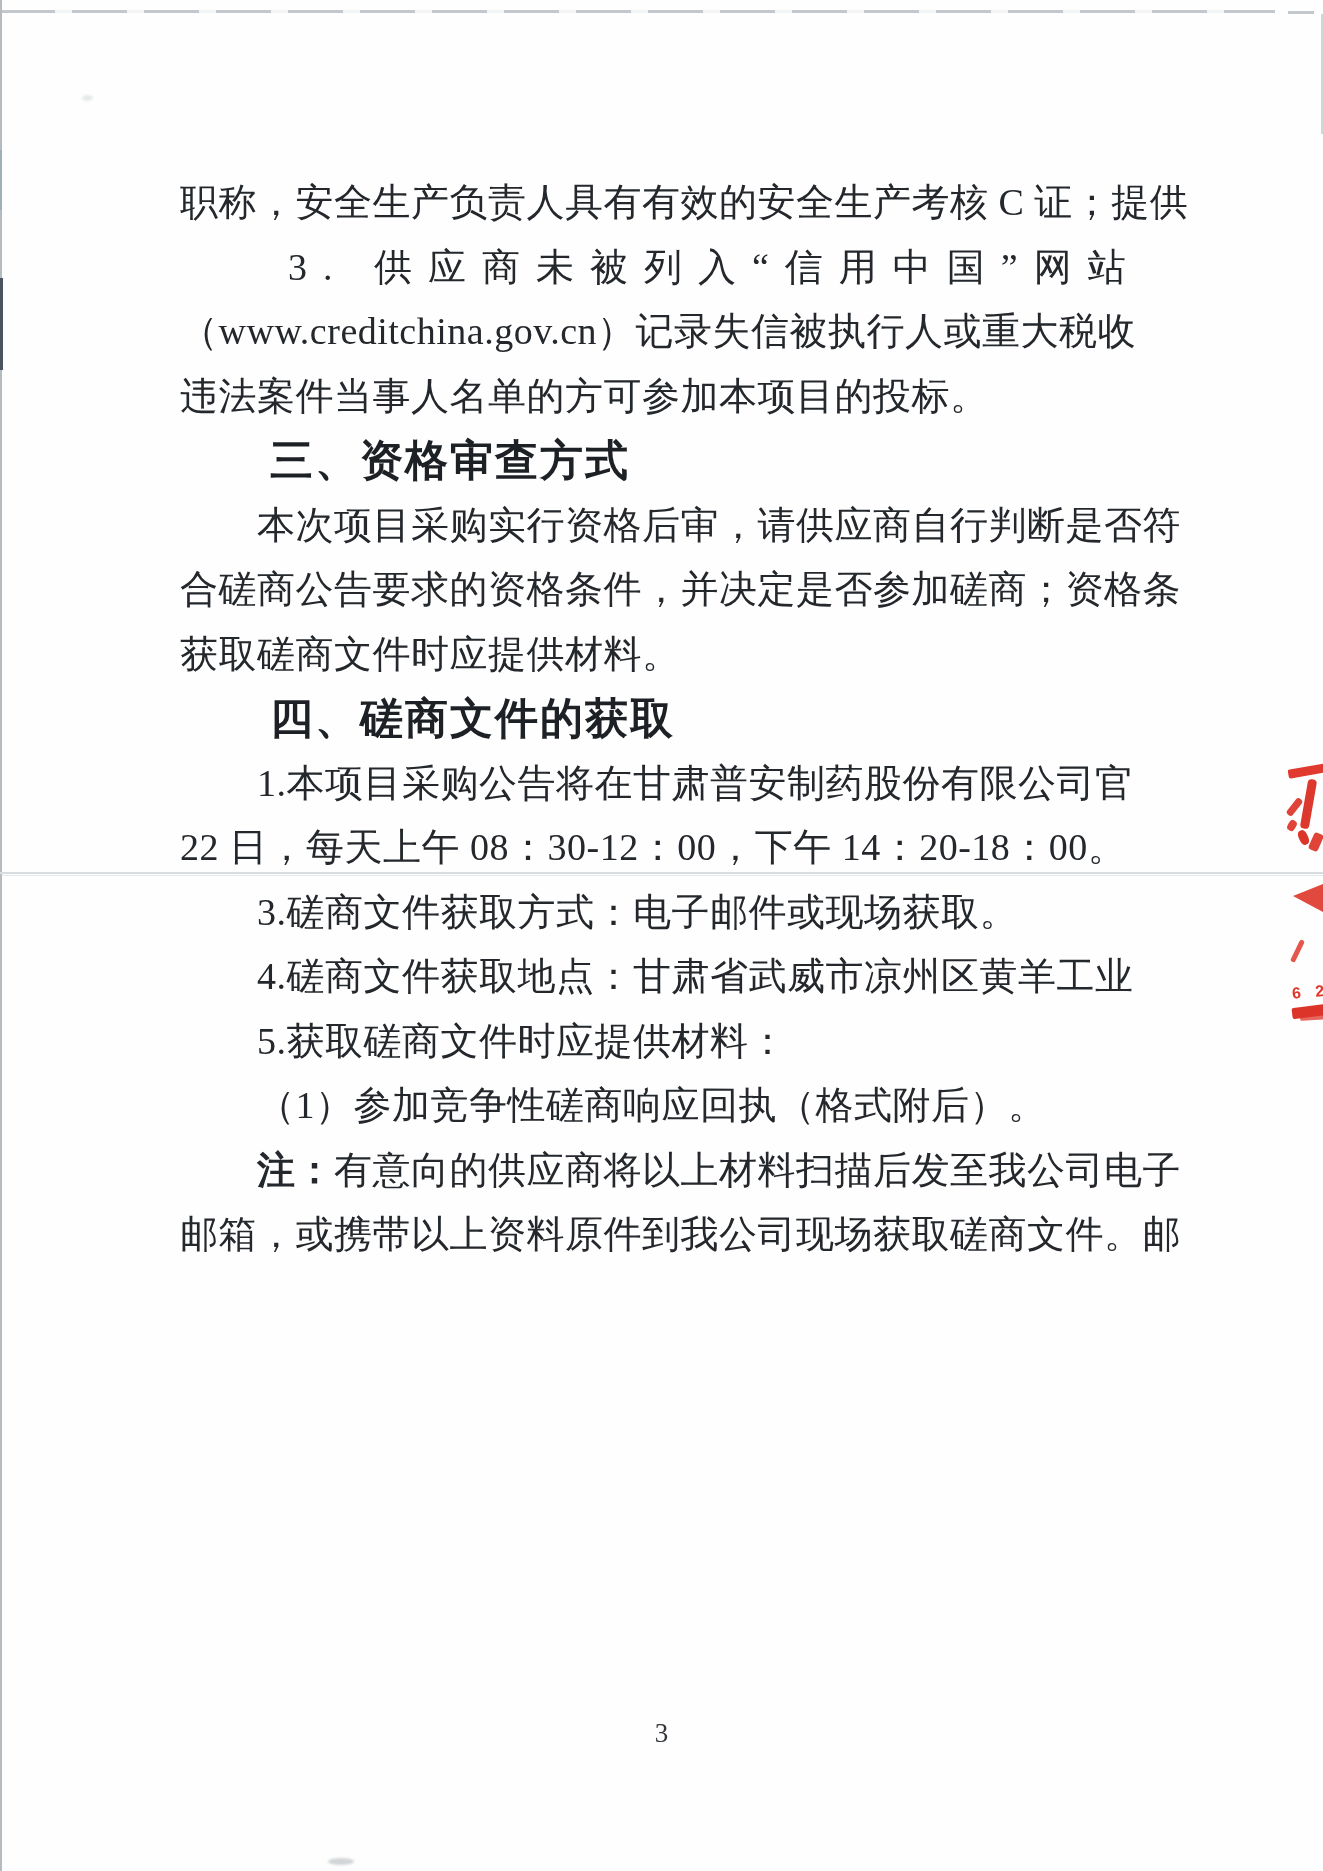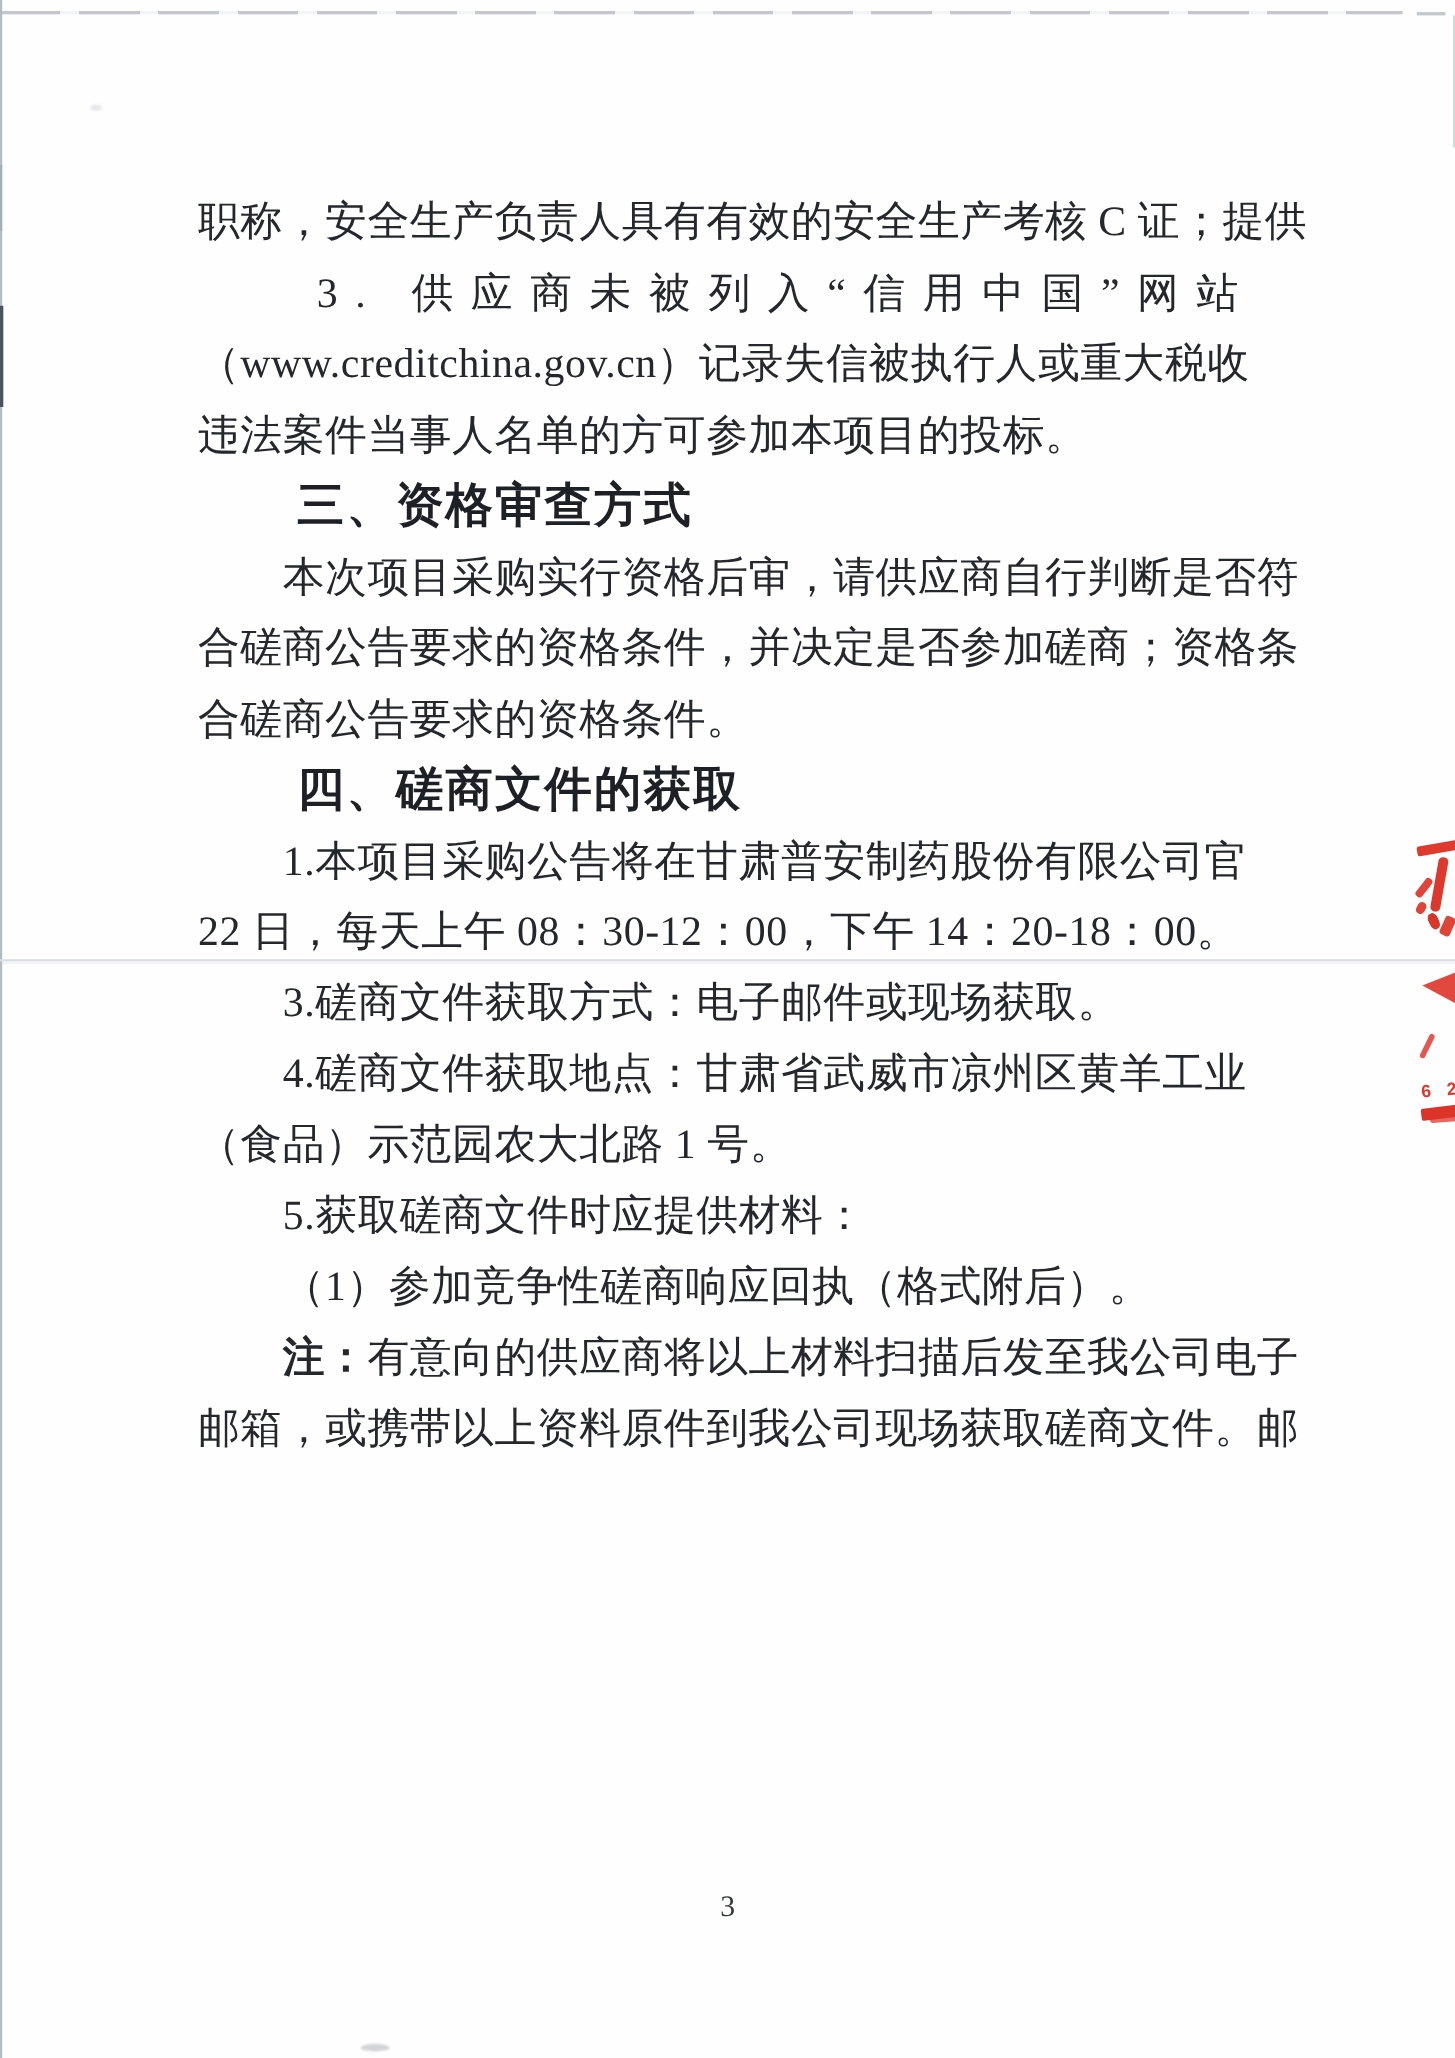--- a/index.html
+++ b/index.html
@@ -149,27 +149,26 @@
   <div class="smudge-bottom"></div>
 
   <div class="text-block" id="text-block">
       <div class="line">职称，安全生产负责人具有有效的安全生产考核 C 证；提供</div>
       <div class="line spread">　　3. 供应商未被列入“信用中国”网站</div>
       <div class="line">（www.creditchina.gov.cn）记录失信被执行人或重大税收</div>
       <div class="line">违法案件当事人名单的方可参加本项目的投标。</div>
       <div class="line heading">　　三、资格审查方式</div>
       <div class="line">　　本次项目采购实行资格后审，请供应商自行判断是否符</div>
       <div class="line">合磋商公告要求的资格条件，并决定是否参加磋商；资格条</div>
-      <div class="line">合磋商公告要求的资格条件。</div>
+      <div class="line">获取磋商文件时应提供材料。</div>
       <div class="line heading">　　四、磋商文件的获取</div>
       <div class="line">　　1.本项目采购公告将在甘肃普安制药股份有限公司官</div>
       <div class="line">22 日，每天上午 08：30-12：00，下午 14：20-18：00。</div>
       <div class="line">　　3.磋商文件获取方式：电子邮件或现场获取。</div>
       <div class="line">　　4.磋商文件获取地点：甘肃省武威市凉州区黄羊工业</div>
-      <div class="line">（食品）示范园农大北路 1 号。</div>
       <div class="line">　　5.获取磋商文件时应提供材料：</div>
       <div class="line">　　（1）参加竞争性磋商响应回执（格式附后）。</div>
       <div class="line">　　<span class="bold-prefix">注：</span>有意向的供应商将以上材料扫描后发至我公司电子</div>
       <div class="line">邮箱，或携带以上资料原件到我公司现场获取磋商文件。邮</div>
     </div>
 
   <div class="page-number">3</div>
 
   <div class="stamp">
     <div class="stamp-bar-top"></div>

